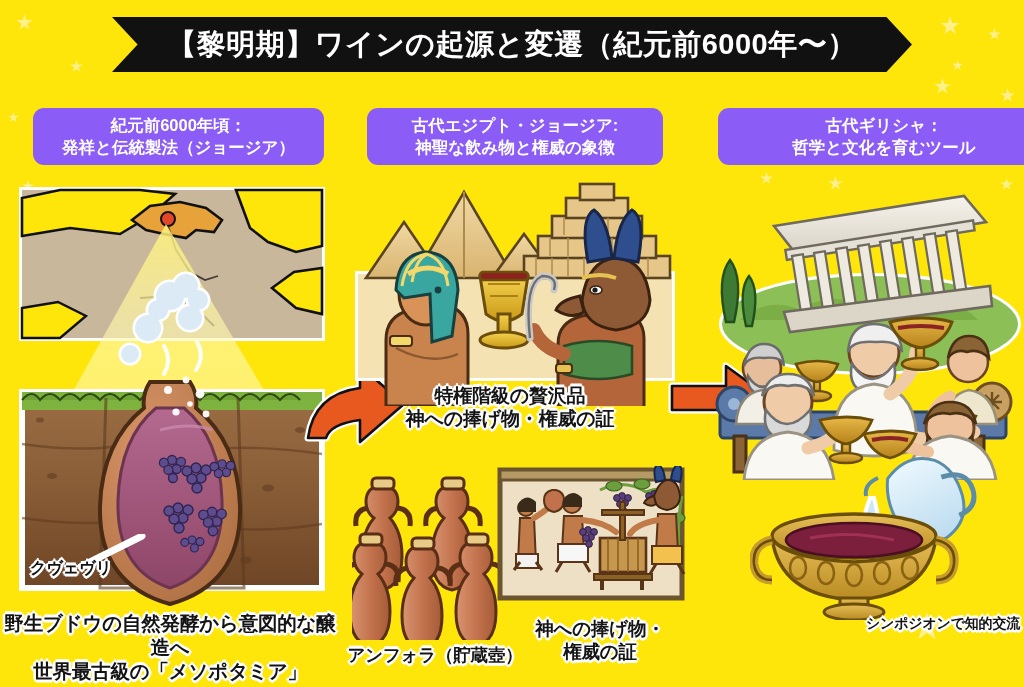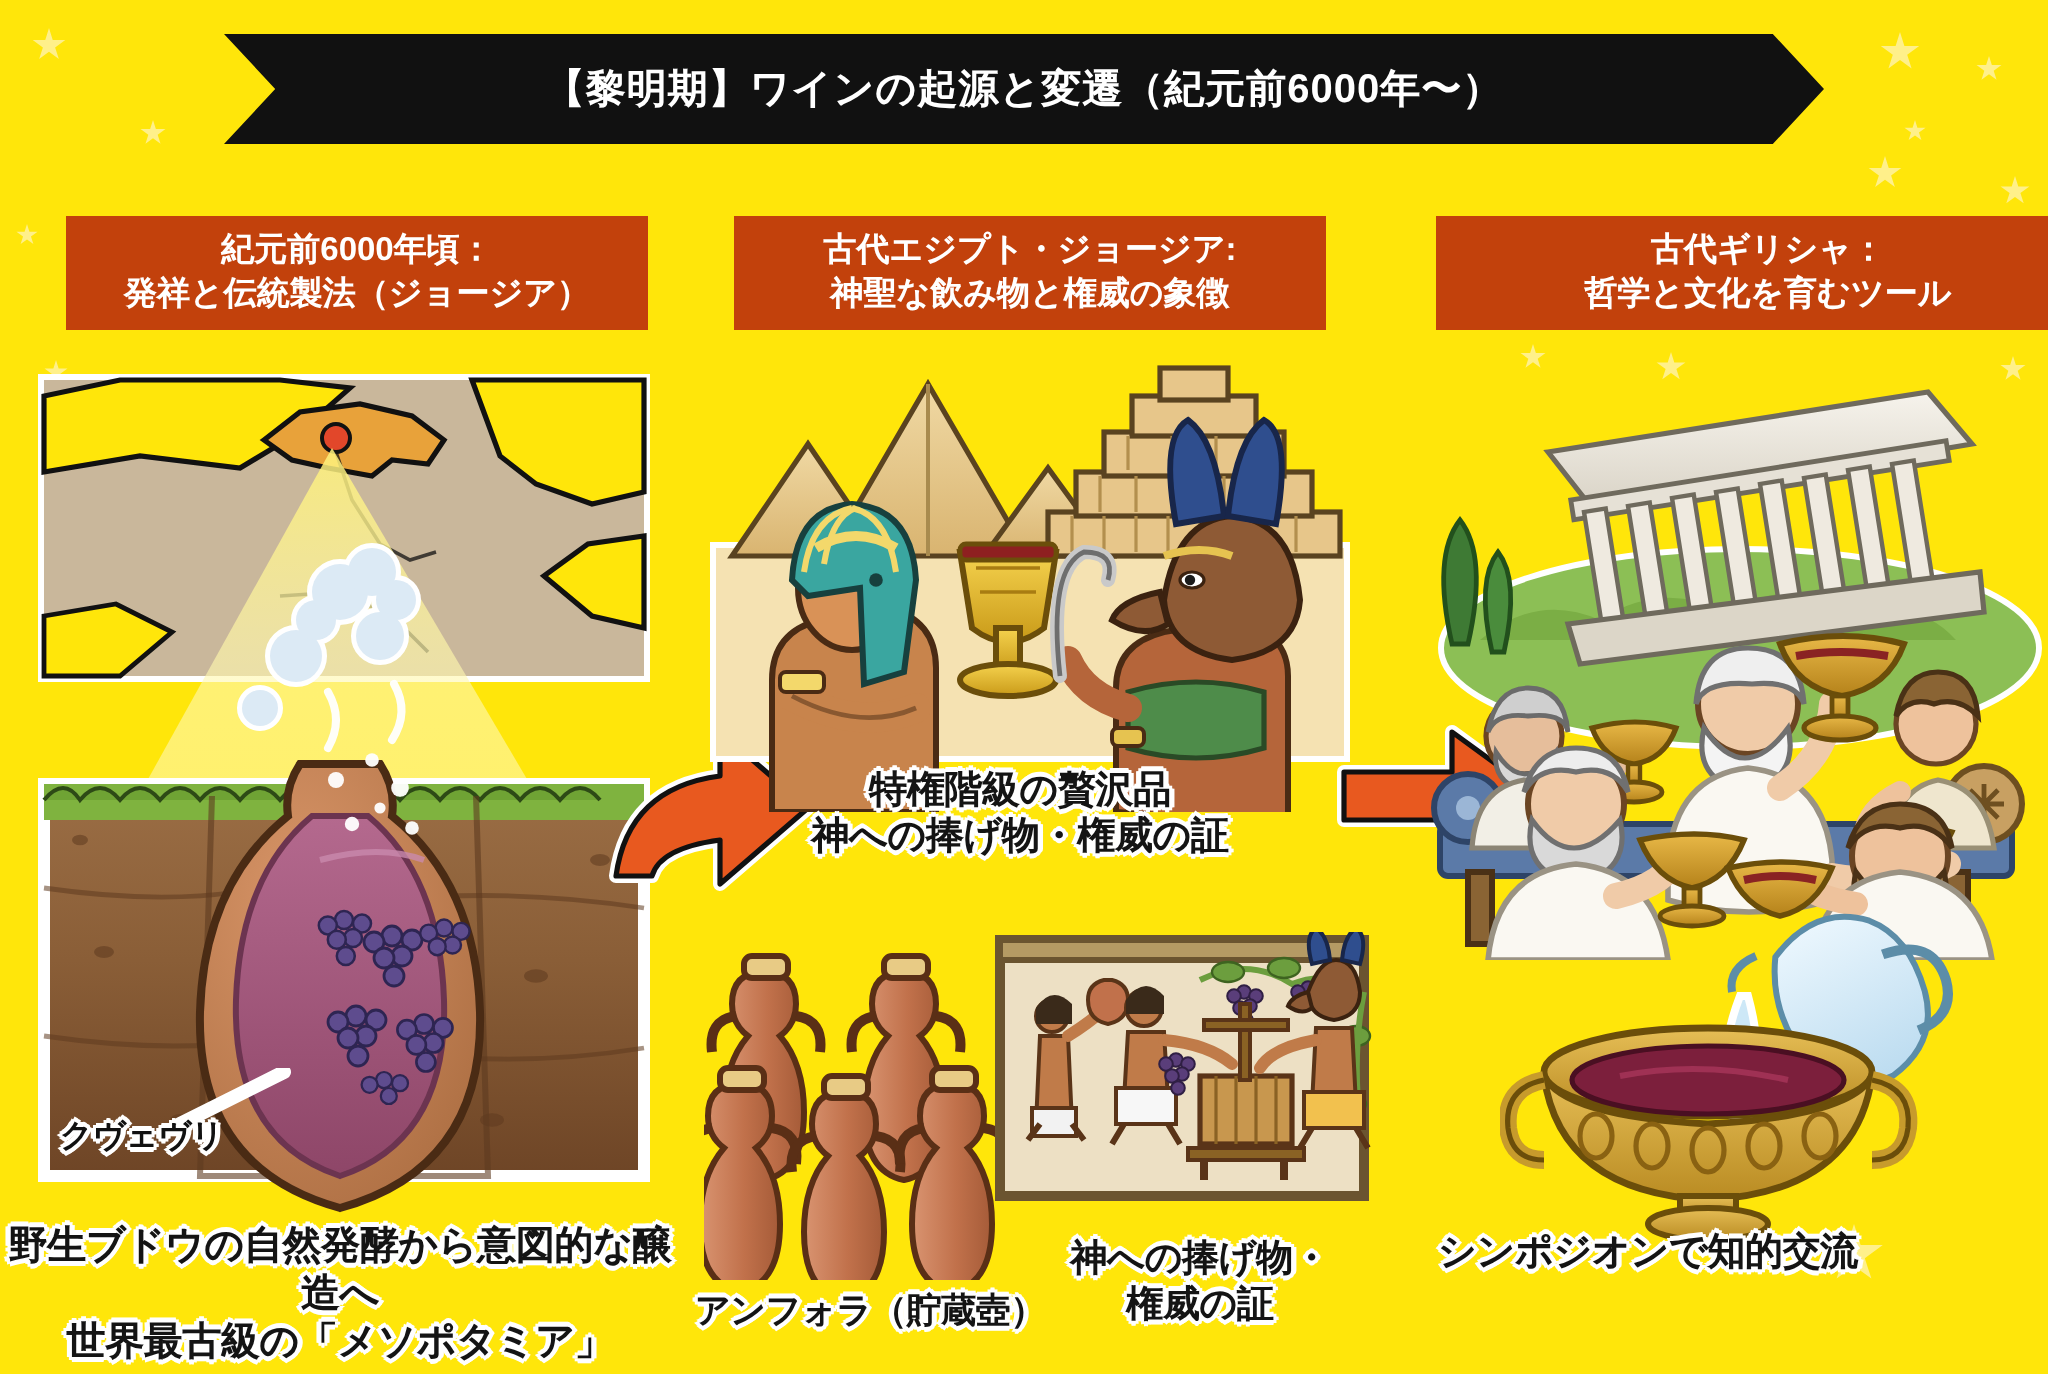--- a/index.html
+++ b/index.html
@@ -15,26 +15,26 @@
   
   .star{position:absolute;display:block;color:#FFF08A;line-height:1;pointer-events:none;
         text-shadow:none;user-select:none;}
   .banner-inner{
     position:absolute;left:112px;top:17px;width:800px;height:55px;
     background:#111;
     clip-path:polygon(0 0, 96.8% 0, 100% 50%, 96.8% 100%, 0 100%, 3.2% 50%);
     display:flex;align-items:center;justify-content:center;
   }
   .banner-text{
-    color:#fff;font-size:20px;font-weight:bold;letter-spacing:0.5px;white-space:nowrap;
+    color:#fff;font-size:29px;font-weight:bold;letter-spacing:0.5px;white-space:nowrap;
   }
 
   
   .hdr{
-    position:absolute;background:#c2410c;border-radius:0;
+    position:absolute;background:#8b5cf6;border-radius:11px;
     display:flex;flex-direction:column;align-items:center;justify-content:center;
     color:#fff;font-weight:bold;font-size:16.5px;line-height:1.28;text-align:center;
     padding:7px 10px;box-sizing:border-box;
   }
   #hdr1{left:33px;top:108px;width:291px;height:57px;}
   #hdr2{left:367px;top:108px;width:296px;height:57px;}
   #hdr3{left:718px;top:108px;width:332px;height:57px;}
 
   
   .art{position:absolute;}
@@ -45,21 +45,21 @@
     line-height:1.22;letter-spacing:-0.2px;
     text-shadow:
       2px 0 0 #fff,-2px 0 0 #fff,0 2px 0 #fff,0 -2px 0 #fff,
       1.5px 1.5px 0 #fff,-1.5px 1.5px 0 #fff,1.5px -1.5px 0 #fff,-1.5px -1.5px 0 #fff,
       2.6px 0 0 #fff,-2.6px 0 0 #fff,0 2.6px 0 #fff,0 -2.6px 0 #fff;
   }
   #cap-left{left:0;top:612px;width:340px;font-size:19.5px;}
   #cap-mid-top{left:360px;top:384px;width:300px;font-size:19px;}
   #cap-amphora{left:345px;top:645px;width:180px;font-size:17.5px;}
   #cap-mid-bottom{left:510px;top:618px;width:180px;font-size:18.5px;}
-  #cap-right{left:664px;top:615px;width:320px;font-size:19px;}
+  #cap-right{left:700px;top:615px;width:320px;font-size:14px;text-align:right;}
 
   .qlabel{
     position:absolute;left:30px;top:558px;font-size:16px;font-weight:bold;color:#111;
     text-shadow:
       2px 0 0 #fff,-2px 0 0 #fff,0 2px 0 #fff,0 -2px 0 #fff,
       1.5px 1.5px 0 #fff,-1.5px 1.5px 0 #fff,1.5px -1.5px 0 #fff,-1.5px -1.5px 0 #fff,
       2.6px 0 0 #fff,-2.6px 0 0 #fff,0 2.6px 0 #fff,0 -2.6px 0 #fff;
   }
   .qline{position:absolute;left:88px;top:534px;width:58px;height:30px;}
 </style>

